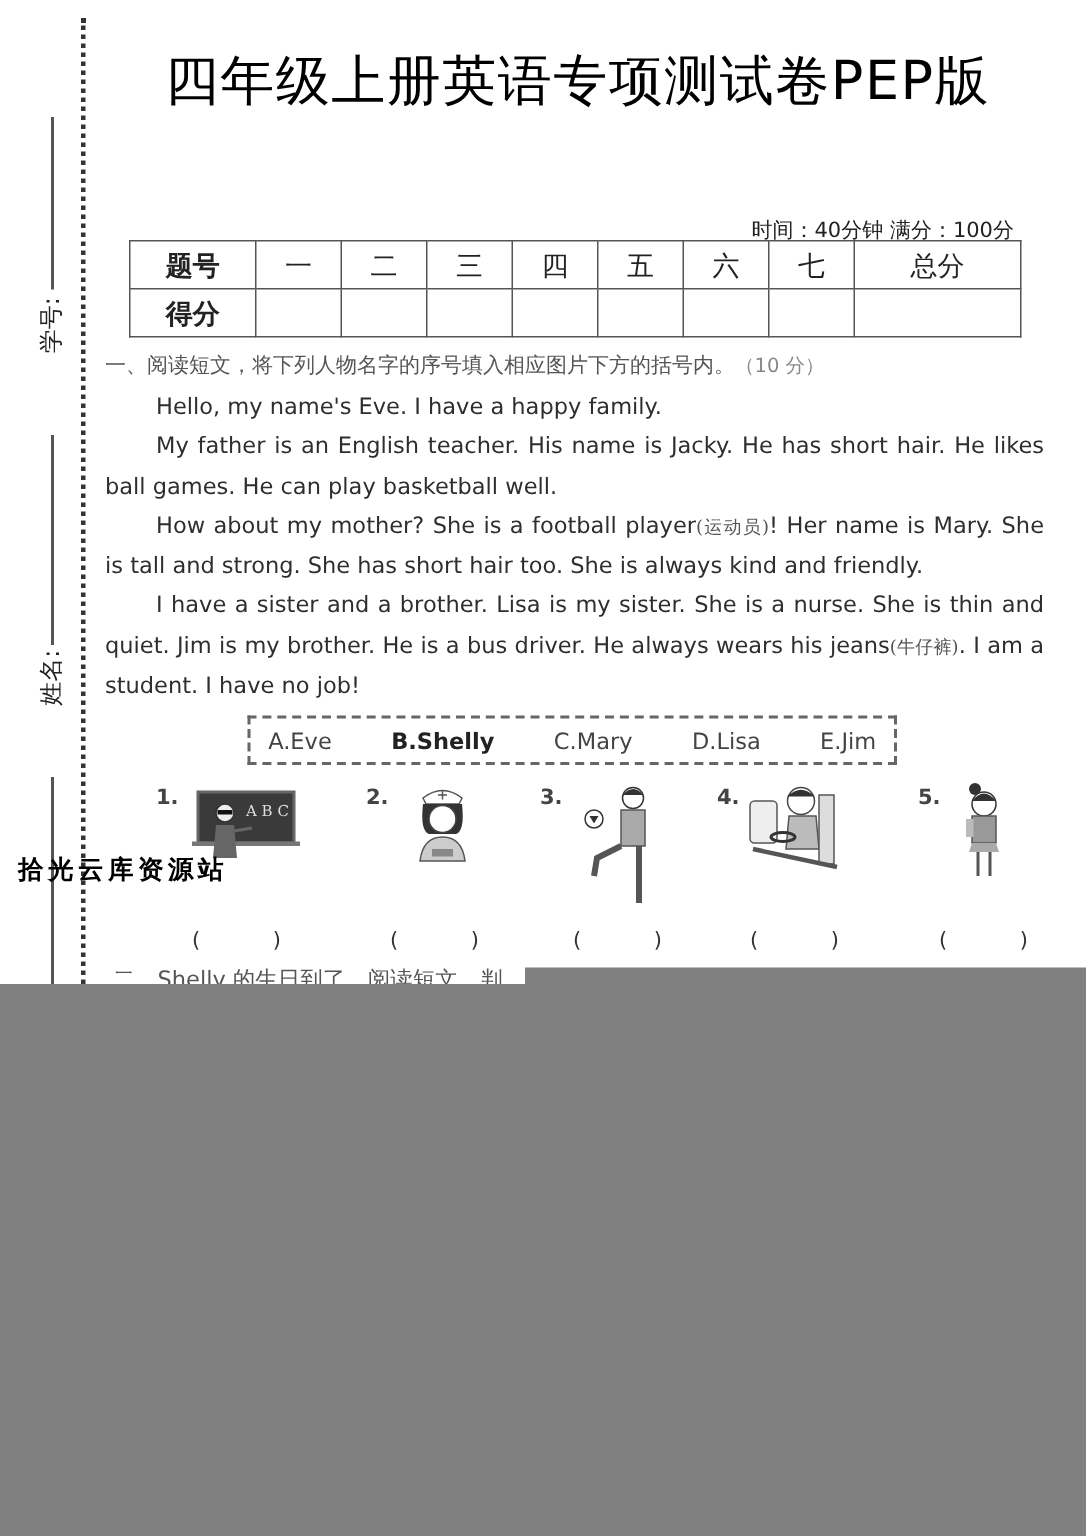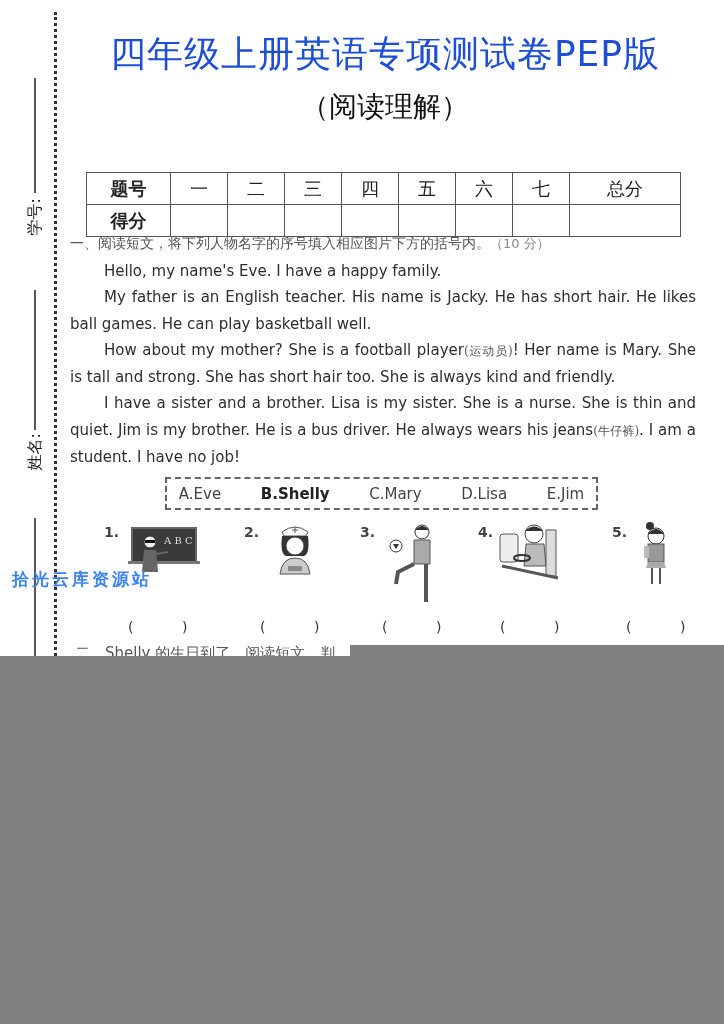--- a/index.html
+++ b/index.html
@@ -6,64 +6,64 @@
   html, body { width: 724px; height: 1024px; overflow: hidden; background: #ffffff; }
   body { position: relative; font-family: "DejaVu Sans", "Liberation Sans", sans-serif; color: #2a2a2a; }
 
   .page { position: absolute; left: 0; top: 0; width: 724px; height: 1024px; background: #fff; }
 
   
   .bind-dots { position: absolute; left: 54px; top: 12px; height: 650px; border-left: 3px dotted #333; }
   .bind-line { position: absolute; left: 34px; width: 2px; background: #555; }
   .bind-label { position: absolute; left: 20px; width: 30px; font-size: 16px; transform: rotate(-90deg); transform-origin: center; text-align: center; white-space: nowrap; color: #222; }
 
-  .title { position: absolute; left: 80px; width: 610px; top: 30px; text-align: center; font-size: 36px; letter-spacing: 1px; color: #1d4ed8; }
+  .title { position: absolute; left: 80px; width: 610px; top: 30px; text-align: center; font-size: 36px; letter-spacing: 1px; color: #000000; }
   .subtitle { position: absolute; left: 80px; width: 610px; top: 88px; text-align: center; font-size: 28px; color: #111; }
   .meta { position: absolute; right: 48px; top: 145px; font-size: 14px; color: #222; }
 
-  table.score { position: absolute; left: 86px; top: 172px; width: 595px; border-collapse: collapse; font-size: 18px; }
+  table.score { position: absolute; left: 86px; top: 160px; width: 595px; border-collapse: collapse; font-size: 18px; }
   table.score td { border: 1.5px solid #555; height: 32px; text-align: center; color: #222; }
   table.score td:first-child { width: 84px; font-weight: bold; }
 
   .section-head { position: absolute; left: 70px; top: 235px; font-size: 14px; color: #555; white-space: nowrap; }
   .section-head .pts { color: #888; font-size: 13px; text-align: center; }
 
   .passage { position: absolute; left: 70px; top: 258px; width: 626px; font-size: 15px; line-height: 26.3px; color: #2e2e2e; text-align: justify; }
   .passage p { text-indent: 34px; }
   .passage .cn { font-size: 12px; color: #555; font-family: "DejaVu Serif", serif; }
 
   .options { position: absolute; left: 165px; top: 477px; width: 433px; height: 33px; border: 2px dashed #666; display: flex; justify-content: space-around; align-items: center; font-size: 15px; color: #444; gap: 16px; }
   .options span:nth-child(2) { font-weight: bold; color: #222; }
 
   .pic { position: absolute; top: 522px; width: 120px; height: 120px; }
   .pic .num { position: absolute; left: 0; top: 2px; font-size: 14px; font-weight: bold; color: #444; }
   .pic .art { position: absolute; top: 0; }
   .pic .paren { position: absolute; top: 97px; font-size: 14px; color: #333; letter-spacing: 22px; white-space: nowrap; }
 
-  .watermark { position: absolute; left: 12px; top: 568px; font-size: 17px; font-weight: bold; color: #3b82f6; letter-spacing: 3px; white-space: nowrap; }
+  .watermark { position: absolute; left: 12px; top: 568px; font-size: 17px; font-weight: bold; color: #000000; letter-spacing: 3px; white-space: nowrap; }
 
   .section2 { position: absolute; left: 75px; top: 644px; font-size: 15px; color: #555; white-space: nowrap; }
 
   .overlay-a { position: absolute; left: 350px; top: 645px; width: 374px; height: 20px; background: #808080; }
   .overlay-b { position: absolute; left: 0; top: 656px; width: 724px; height: 368px; background: #808080; }
 </style>
 </head>
 <body>
 
 <div class="page">
 
   <div class="bind-dots"></div>
   <div class="bind-line" style="top:78px;height:115px;"></div>
   <div class="bind-label" style="top:210px;">学号:</div>
   <div class="bind-line" style="top:290px;height:140px;"></div>
   <div class="bind-label" style="top:445px;">姓名:</div>
   <div class="bind-line" style="top:518px;height:140px;"></div>
 
   <div class="title">四年级上册英语专项测试卷PEP版</div>
-  <div class="subtitle">（阅读理解）</div>
+  <div class="meta">时间：40分钟  满分：100分</div>
 
   <table class="score">
     <tbody>
         <tr>
       <td>题号</td>
       <td>一</td>
       <td>二</td>
       <td>三</td>
       <td>四</td>
       <td>五</td>

